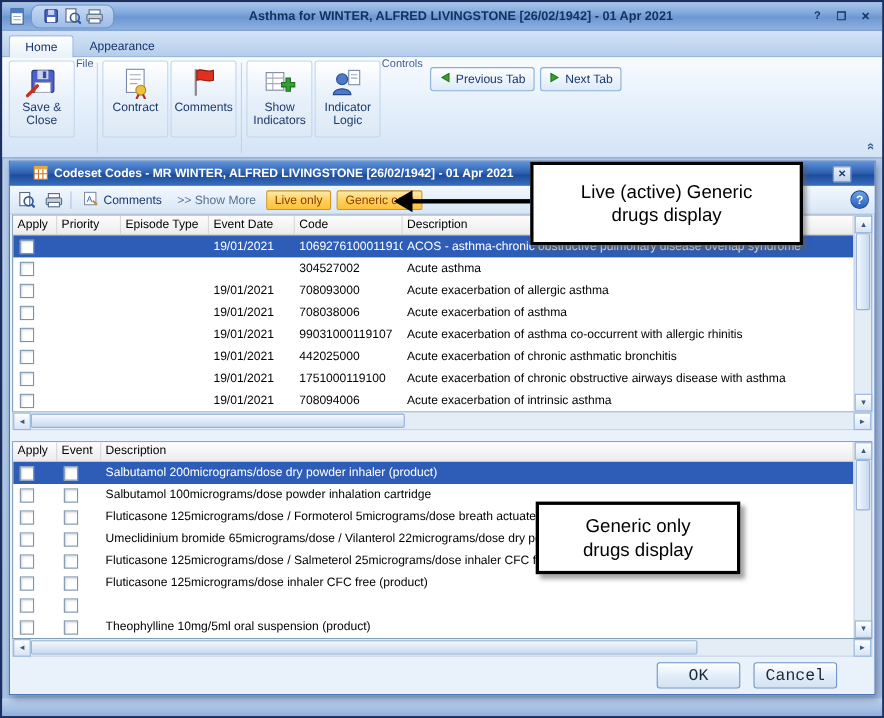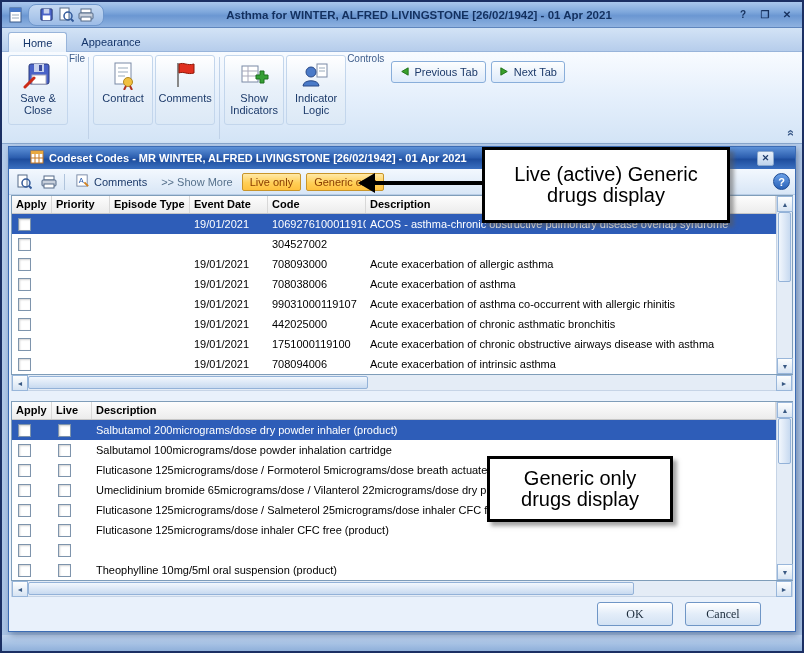--- a/index.html
+++ b/index.html
@@ -70,21 +70,21 @@
             background:linear-gradient(#ffe9a8,var(--toggle-bg,#ffcf57) 55%,#ffc13e);
             border:1px solid #c8952a; border-radius:2px; color:#8a3c00; }
   .help-btn { margin-left:auto; width:17px; height:17px; border-radius:50%;
               background:linear-gradient(#6aa0e8,#2a62b8); color:#fff; font-weight:bold; font-size:11px;
               display:flex; align-items:center; justify-content:center; border:1px solid #1d4a92; }
 
   
   .list { margin:0 2px; border:1px solid #7f9db9; background:#fff; display:flex; height:180px; }
   .list-main { flex:1; display:flex; flex-direction:column; overflow:hidden; }
   .thead { display:flex; height:18px; background:linear-gradient(#fdfdfd,#ececec); border-bottom:1px solid #c6c6c6; flex:none; }
-  .th { padding:2px 4px; border-right:1px solid #d8d8d8; white-space:nowrap; overflow:hidden;font-weight:bold; }
+  .th { padding:2px 4px; border-right:1px solid #d8d8d8; white-space:nowrap; overflow:hidden; }
   .trow { display:flex; height:20px; flex:none; }
   .trow.selected { background:var(--selected-row,#2e5db8); color:#fff; }
   .td { padding:0 4px; white-space:nowrap; overflow:hidden; height:20px; line-height:20px; }
   .cell-check { display:flex; align-items:center; padding-left:6px; }
   .checkbox { width:13px; height:13px; border:1px solid #7e94ac; background:#fff; display:inline-block;
               box-shadow:inset 1px 1px 2px rgba(0,0,0,.18); margin-right:4px; }
   .c-apply { width:40px; } .c-priority { width:58px; } .c-episode { width:80px; }
   .c-date { width:78px; } .c-code { width:98px; } .c-desc { flex:1; } .c-acute { width:40px; }
 
   
@@ -98,25 +98,25 @@
   .h-thumb { position:absolute; top:1px; bottom:1px; left:0;
              background:linear-gradient(#f2f7fd,#c8daf0); border:1px solid #93b2d8; border-radius:2px; }
   .h-thumb-codes { width:340px; } .h-thumb-drugs { width:606px; }
   .sb-btn { width:16px; height:16px; background:linear-gradient(#fdfefe,#d7e4f3); border:1px solid #98b6da;
             display:flex; align-items:center; justify-content:center; color:#3a5a84; font-size:7px; flex:none; }
   .gap { height:10px; flex:none; }
 
   
   .dlg-footer { flex:1; display:flex; justify-content:flex-end; align-items:center; gap:12px; padding-right:34px; }
   .btn { width:76px; height:24px; background:linear-gradient(#ffffff,#e3edf9 50%,#d3e2f3);
-         border:1px solid #6f96c6; border-radius:3px; font-family:Liberation Serif, serif; font-size:12px; color:#1a2a3a; }
+         border:1px solid #6f96c6; border-radius:3px; font-family:Liberation Mono, monospace; font-size:15px; color:#1a2a3a; }
 
   
   .note { position:absolute; background:#fff; border:3px solid #000; box-shadow:4px 4px 4px rgba(90,90,90,.55);
-          display:flex; align-items:center; justify-content:center; text-align:center; font-size:20px;
+          display:flex; align-items:center; justify-content:center; text-align:center; font-size:17px;
           color:#000; z-index:50; line-height:21px; }
   #note1 { left:480px; top:145px; width:248px; height:76px; padding:0 28px; }
   #note2 { left:485px; top:454px; width:186px; height:66px; padding:0 26px; }
   .arrow-line { position:absolute; left:372px; top:179px; width:108px; height:4px; background:#000; z-index:51; }
   .arrow-head { position:absolute; left:356px; top:171px; width:0; height:0; border-top:10px solid transparent;
                 border-bottom:10px solid transparent; border-right:17px solid #000; z-index:51; }
 
   .bottom-edge { position:absolute; left:0; right:0; bottom:0; height:16px;
                  background:linear-gradient(#c2d6f0,#8fb0da); }
 </style>
@@ -346,20 +346,21 @@
               <div class="td c-desc">ACOS - asthma-chronic obstructive pulmonary disease overlap syndrome</div>
             </div>
             <div class="trow">
               <div class="td cell-check c-apply">
                 <span class="checkbox"></span>
               </div>
               <div class="td c-priority"></div>
               <div class="td c-episode"></div>
               <div class="td c-date"></div>
               <div class="td c-code">304527002</div>
+              <div class="td c-desc">Acute asthma</div>
             </div>
             <div class="trow">
               <div class="td cell-check c-apply">
                 <span class="checkbox"></span>
               </div>
               <div class="td c-priority"></div>
               <div class="td c-episode"></div>
               <div class="td c-date">19/01/2021</div>
               <div class="td c-code">708093000</div>
               <div class="td c-desc">Acute exacerbation of allergic asthma</div>
@@ -431,21 +432,21 @@
         </div>
       <span class="sb-btn">►</span>
     </div>
 
     <div class="gap"></div>
 
     <div class="list">
       <div class="list-main">
         <div class="thead">
           <div class="th c-apply">Apply</div>
-          <div class="th c-acute">Live</div>
+          <div class="th c-acute">Event</div>
           <div class="th c-desc">Description</div>
         </div>
         <div>
             <div class="trow selected">
               <div class="td cell-check c-apply">
                 <span class="checkbox"></span>
               </div>
               <div class="td cell-check c-acute">
                 <span class="checkbox"></span>
               </div>

